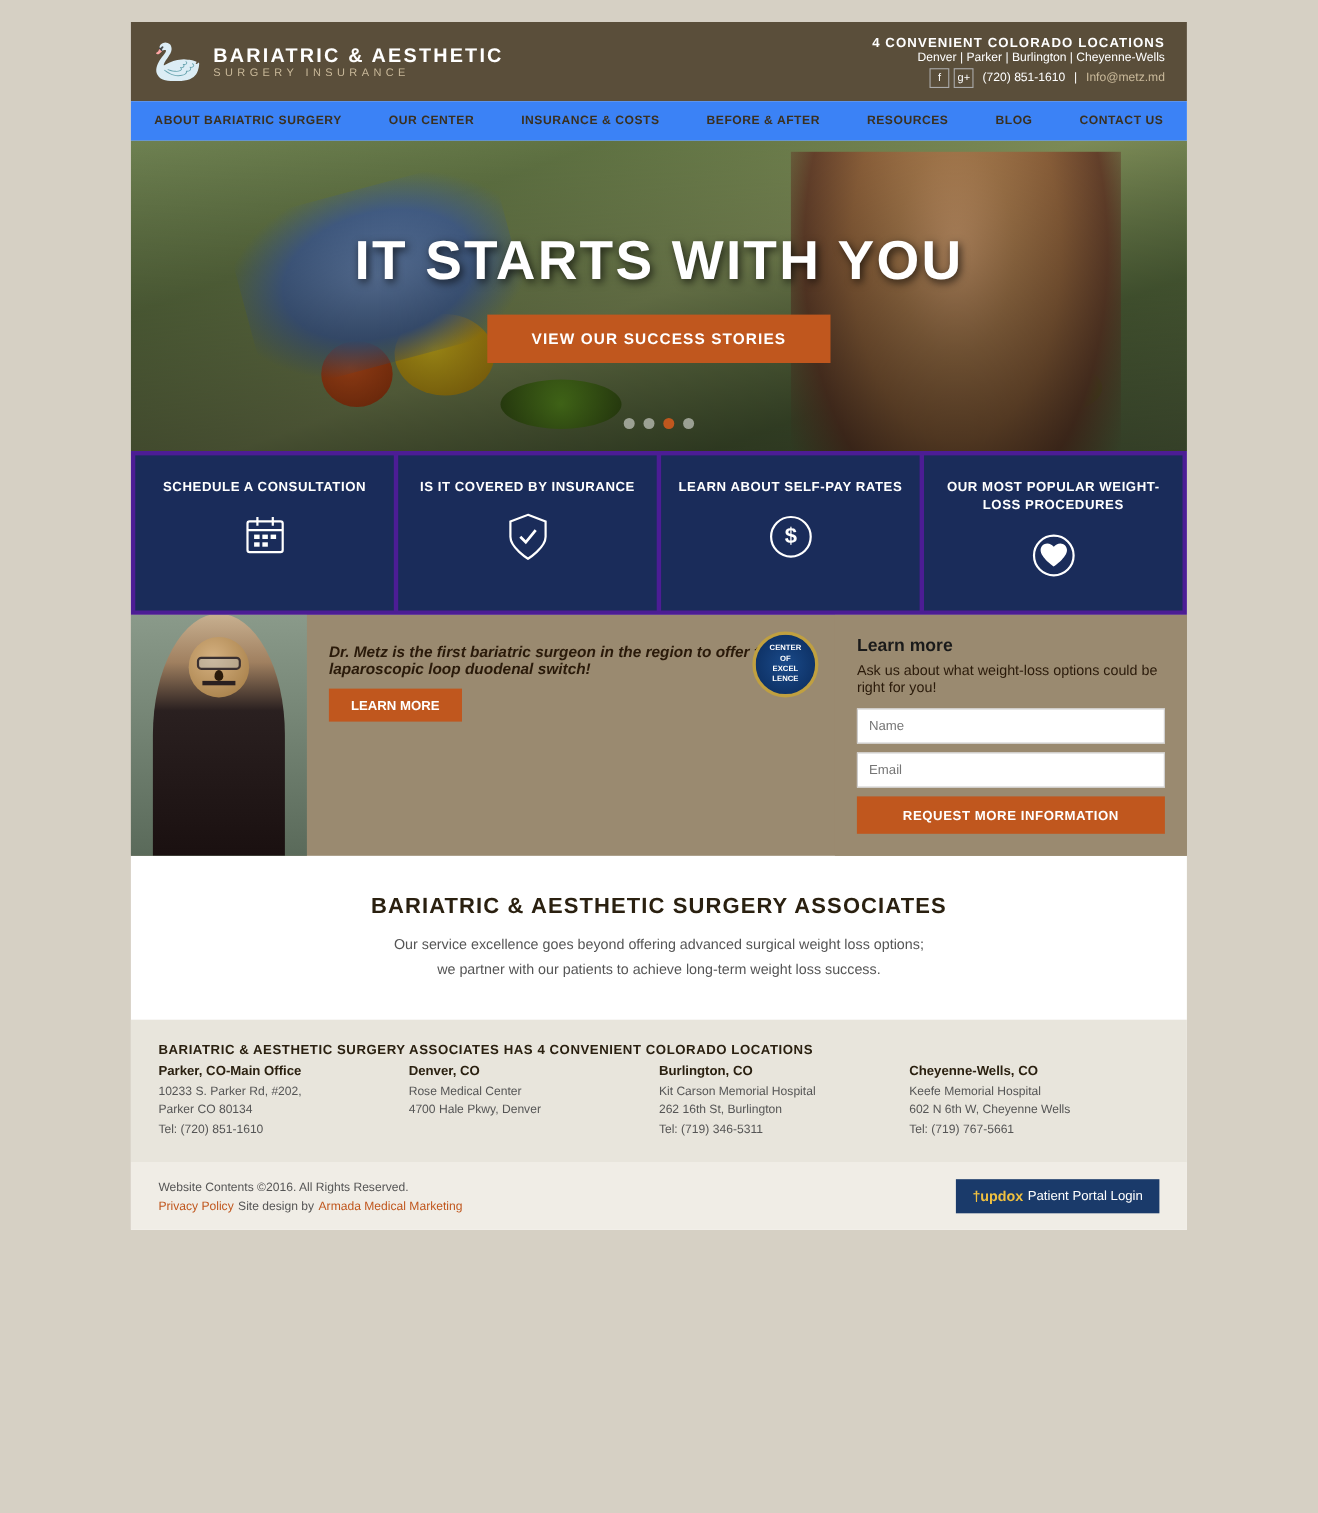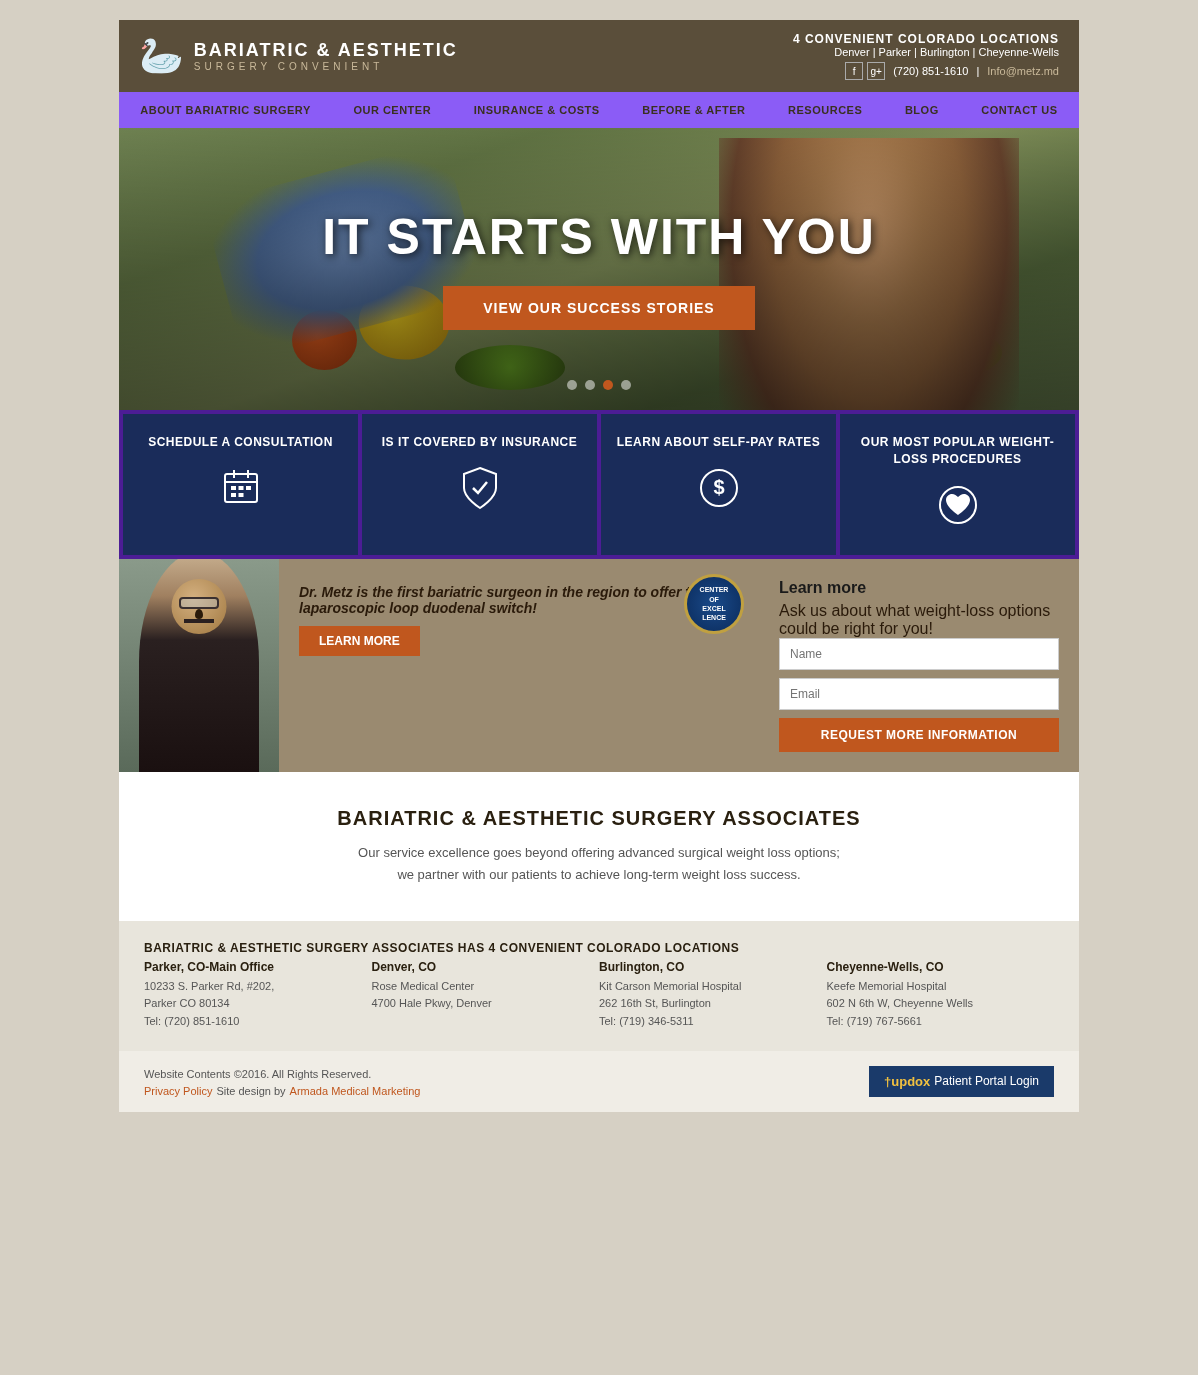--- a/index.html
+++ b/index.html
@@ -13,21 +13,21 @@
     .logo-text .brand { color: #fff; font-size: 18px; font-weight: bold; letter-spacing: 2px; }
     .logo-text .sub { color: #c9b99a; font-size: 10px; letter-spacing: 4px; }
     .header-right { text-align: right; color: #fff; font-size: 11px; }
     .header-right .locations { font-weight: bold; font-size: 12px; letter-spacing: 1px; }
     .header-right .cities { margin-bottom: 4px; }
     .header-right .contact-line { display: flex; align-items: center; justify-content: flex-end; gap: 8px; }
     .social-icons { display: flex; gap: 4px; }
     .social-icon { width: 18px; height: 18px; border: 1px solid #aaa; display: flex; align-items: center; justify-content: center; font-size: 10px; color: #fff; cursor: pointer; }
 
     
-    .nav { background: #8b5cf6; display: flex; align-items: flex-start; justify-content: space-around; padding: 0; }
+    .nav { background: #3b82f6; display: flex; align-items: flex-start; justify-content: space-around; padding: 0; }
     .nav-item { padding: 12px 14px; font-size: 11px; font-weight: bold; color: #3a3020; letter-spacing: 0.5px; cursor: pointer; text-transform: uppercase; white-space: nowrap; }
 
     
     .hero { position: relative; height: 282px; background: linear-gradient(135deg, #7a8c5a 0%, #5a7a4a 30%, #8a9a6a 60%, #6a8a5a 100%); overflow: hidden; }
     .hero-content { position: absolute; bottom: 80px; left: 0; right: 0; text-align: center; }
     .hero-title { color: #fff; font-size: 50px; font-weight: bold; text-shadow: 2px 2px 8px rgba(0,0,0,0.7); letter-spacing: 2px; margin-bottom: 20px; }
     .hero-btn { background: #c0571e; color: #fff; border: none; padding: 14px 40px; font-size: 14px; font-weight: bold; letter-spacing: 1px; cursor: pointer; text-transform: uppercase; }
     .hero-dots { position: absolute; bottom: 20px; left: 50%; transform: translateX(-50%); display: flex; gap: 8px; }
     .dot { width: 10px; height: 10px; border-radius: 50%; background: rgba(255,255,255,0.5); cursor: pointer; }
     .dot.active { background: #c0571e; }
@@ -40,21 +40,21 @@
 
     
     .doctor-section { display: flex; background: #9a8a70; min-height: 160px; }
     .doctor-photo { width: 160px; flex-shrink: 0; background: linear-gradient(to bottom, #8a9a8a 0%, #5a6a5a 100%); position: relative; overflow: hidden; }
     .doctor-text { flex: 1; padding: 25px 20px; }
     .doctor-headline { color: #2a1a0a; font-size: 14px; font-weight: bold; font-style: italic; margin-bottom: 10px; }
     .doctor-desc { color: #2a1a0a; font-size: 12px; line-height: 1.5; margin-bottom: 15px; }
     .learn-more-btn { background: #c0571e; color: #fff; border: none; padding: 8px 20px; font-size: 12px; font-weight: bold; cursor: pointer; text-transform: uppercase; }
     .doctor-form { width: 320px; flex-shrink: 0; padding: 20px; background: #9a8a70; }
     .form-title { color: #1a1a1a; font-size: 16px; font-weight: bold; margin-bottom: 5px; }
-    .form-subtitle { color: #2a1a0a; font-size: 16px; }
+    .form-subtitle { color: #2a1a0a; font-size: 13px; margin-bottom: 12px; }
     .form-input { width: 100%; padding: 8px 10px; border: 1px solid #ccc; background: #fff; font-size: 12px; margin-bottom: 8px; outline: none; }
     .form-submit { width: 100%; background: #c0571e; color: #fff; border: none; padding: 10px; font-size: 12px; font-weight: bold; cursor: pointer; text-transform: uppercase; letter-spacing: 0.5px; }
 
     
     .about-section { padding: 35px 20px; text-align: center; }
     .about-title { font-size: 20px; font-weight: bold; color: #2a2010; letter-spacing: 1px; margin-bottom: 12px; }
     .about-text { font-size: 13px; color: #555; line-height: 1.7; }
 
     
     .locations-section { background: #e8e5dc; padding: 20px 25px; }
@@ -78,21 +78,21 @@
 </head>
 <body>
 
 <div class="page-wrapper">
 
   <div class="header">
     <div class="logo-area">
       <div class="logo-icon">🦢</div>
       <div class="logo-text">
         <div class="brand">BARIATRIC &amp; AESTHETIC</div>
-        <div class="sub">SURGERY CONVENIENT</div>
+        <div class="sub">SURGERY INSURANCE</div>
       </div>
     </div>
     <div class="header-right">
       <div class="locations">4 CONVENIENT COLORADO LOCATIONS</div>
       <div class="cities">Denver  |  Parker  |  Burlington  |  Cheyenne-Wells</div>
       <div class="contact-line">
         <div class="social-icons">
           <div class="social-icon">f</div>
           <div class="social-icon">g+</div>
         </div>

